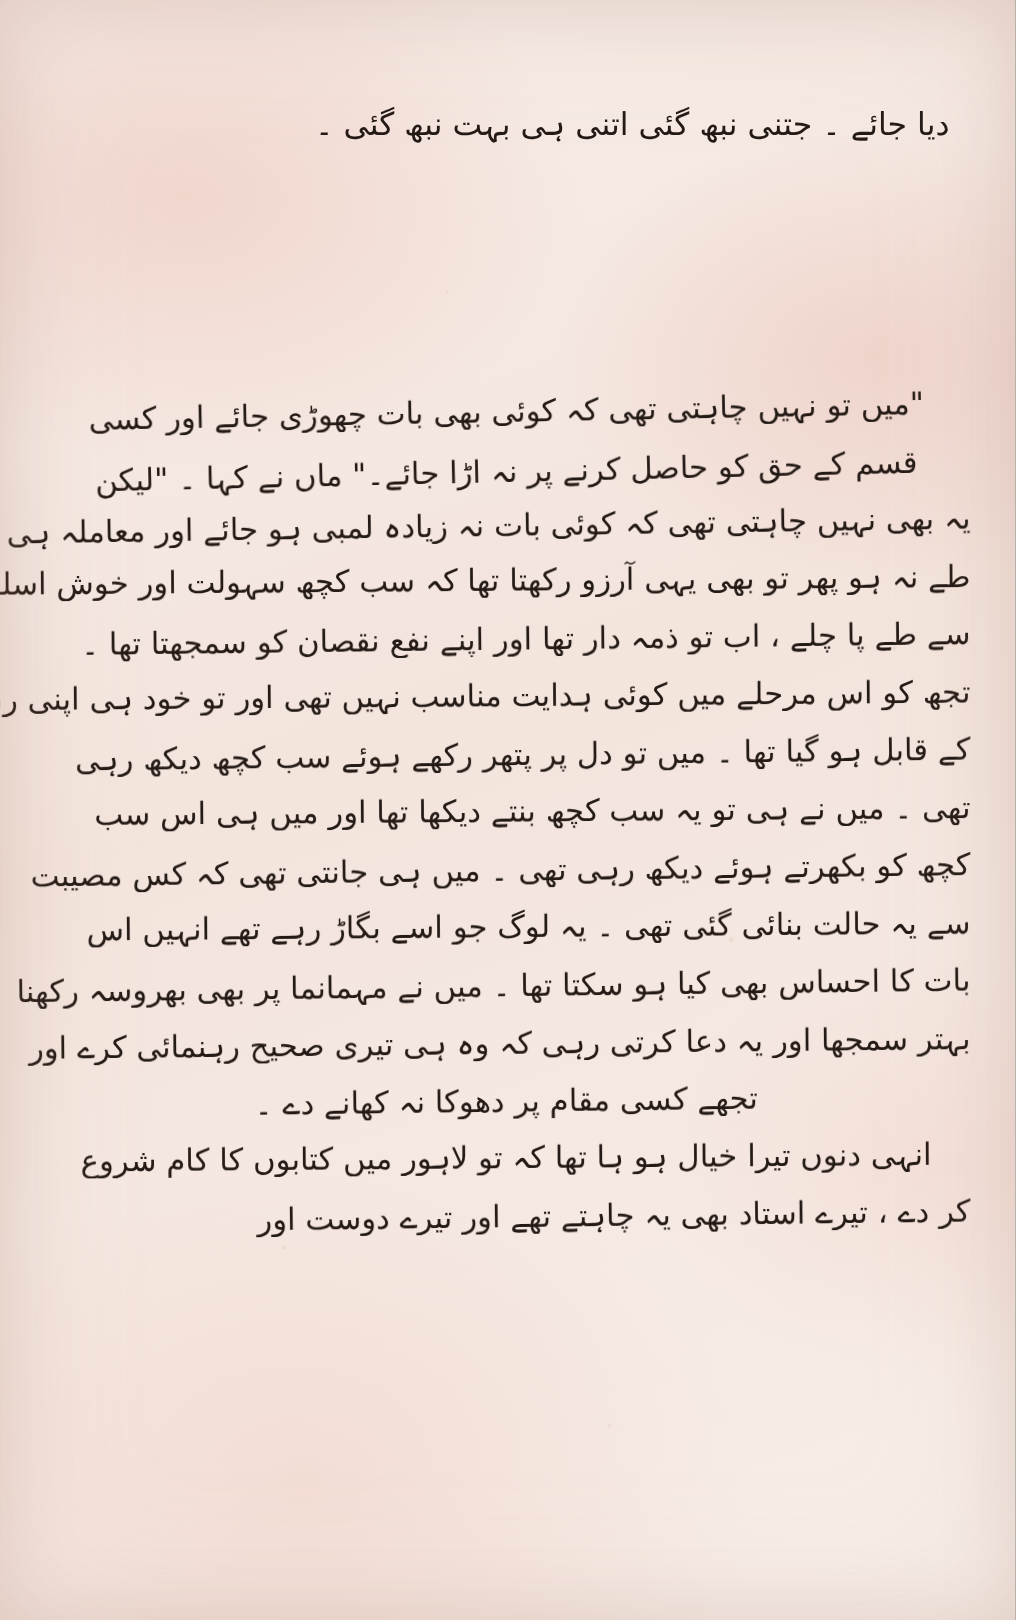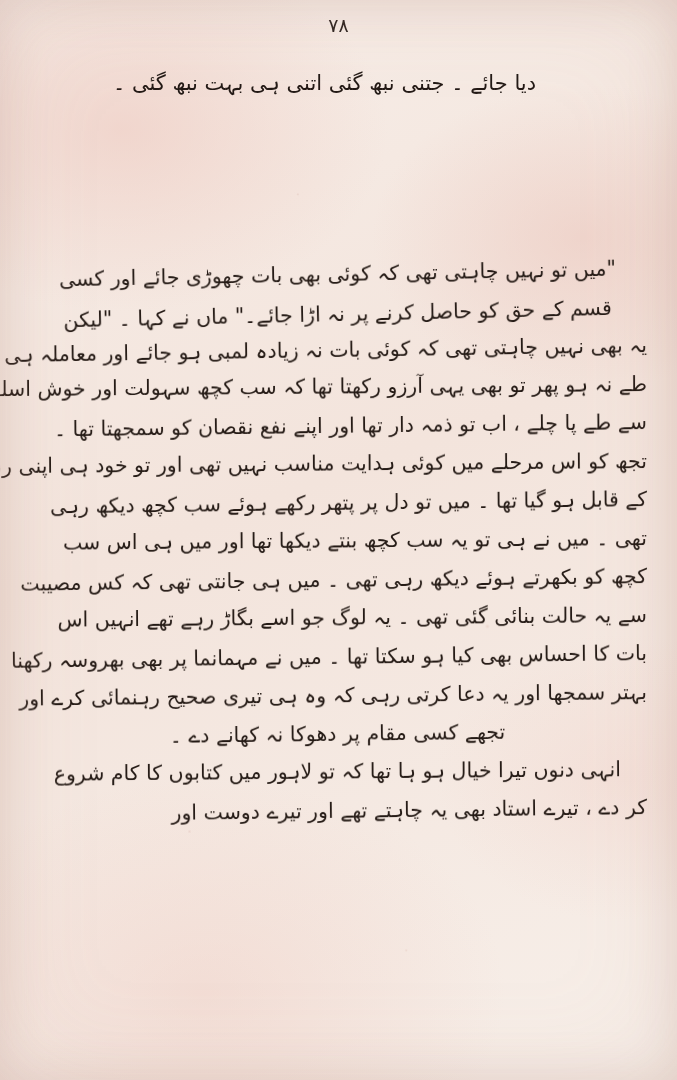--- a/index.html
+++ b/index.html
@@ -54,21 +54,21 @@
     color: #2e2420;
     direction: rtl;
     letter-spacing: 1px;
   }
 
   .heading-line {
     position: absolute;
     top: 66px;
     right: 44px;
     width: 520px;
-    text-align: left;
+    text-align: right;
     direction: rtl;
     font-size: 21px;
     line-height: 1.7;
     color: #231a16;
   }
 
   .body-block {
     position: absolute;
     top: 258px;
     right: 30px;
@@ -102,21 +102,20 @@
 
   .ink-blur { filter: blur(0.15px); }
 </style>
 </head>
 <body>
 
 <div class="page">
 
   <div class="grain"></div>
 
-  <div class="page-number">۷۸</div>
 
   <div class="heading-line ink-blur">دیا جائے ۔ جتنی نبھ گئی اتنی ہی بہت نبھ گئی ۔</div>
 
   <div class="body-block">
     <span class="line l1 center ink-blur">"میں تو نہیں چاہتی تھی کہ کوئی بھی بات چھوڑی جائے اور کسی</span>
     <span class="line l2 center ink-blur">قسم کے حق کو حاصل کرنے پر نہ اڑا جائے۔" ماں نے کہا ۔ "لیکن</span>
     <span class="line l3 right ink-blur">یہ بھی نہیں چاہتی تھی کہ کوئی بات نہ زیادہ لمبی ہو جائے اور معاملہ ہی</span>
     <span class="line right ink-blur">طے نہ ہو پھر تو بھی یہی آرزو رکھتا تھا کہ سب کچھ سہولت اور خوش اسلوبی</span>
     <span class="line right ink-blur">سے طے پا چلے ، اب تو ذمہ دار تھا اور اپنے نفع نقصان کو سمجھتا تھا ۔</span>
     <span class="line right ink-blur">تجھ کو اس مرحلے میں کوئی ہدایت مناسب نہیں تھی اور تو خود ہی اپنی رہنمائی</span>

